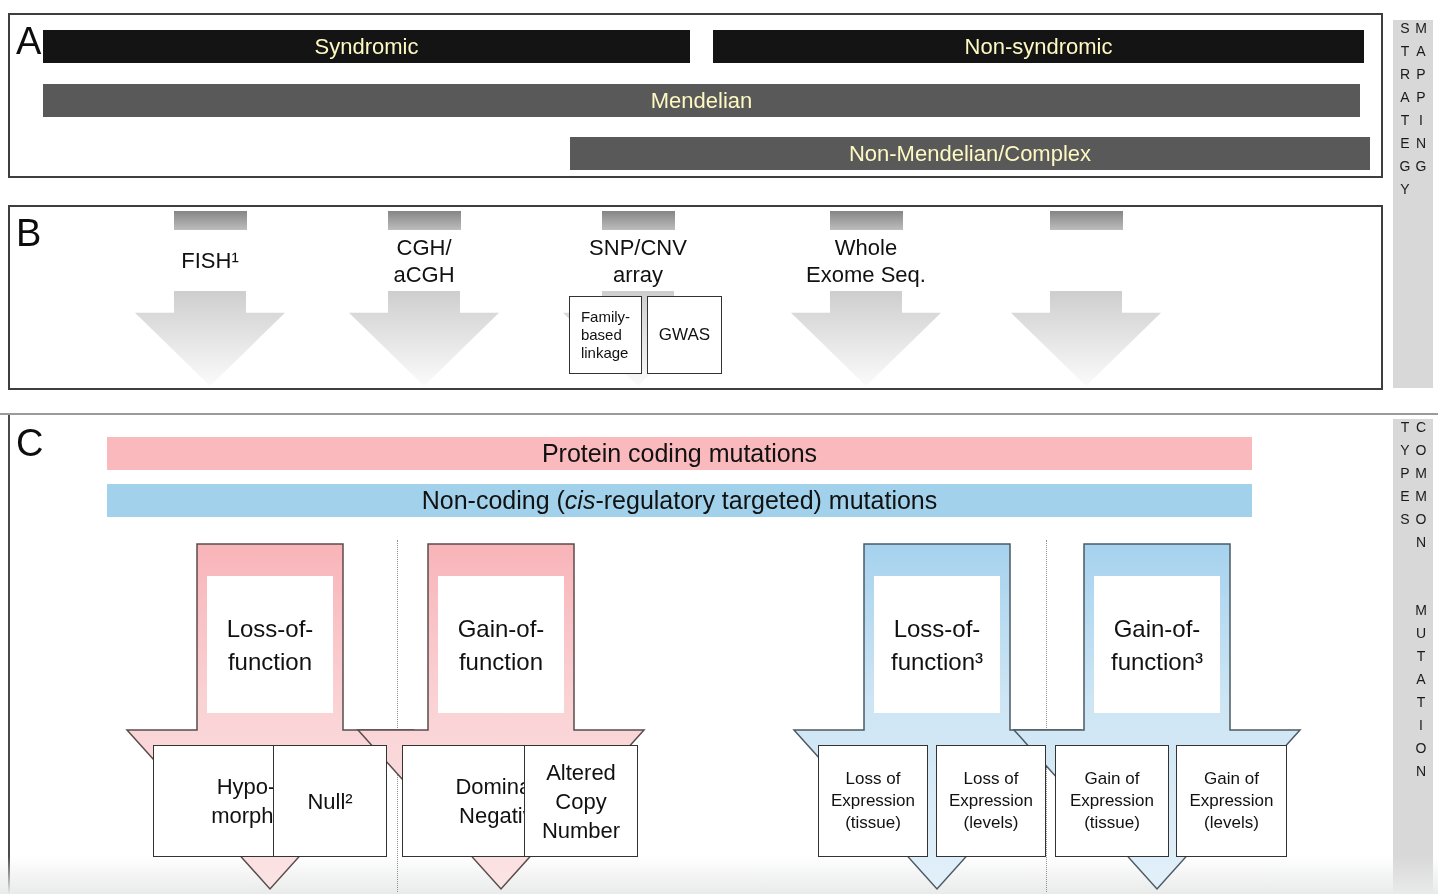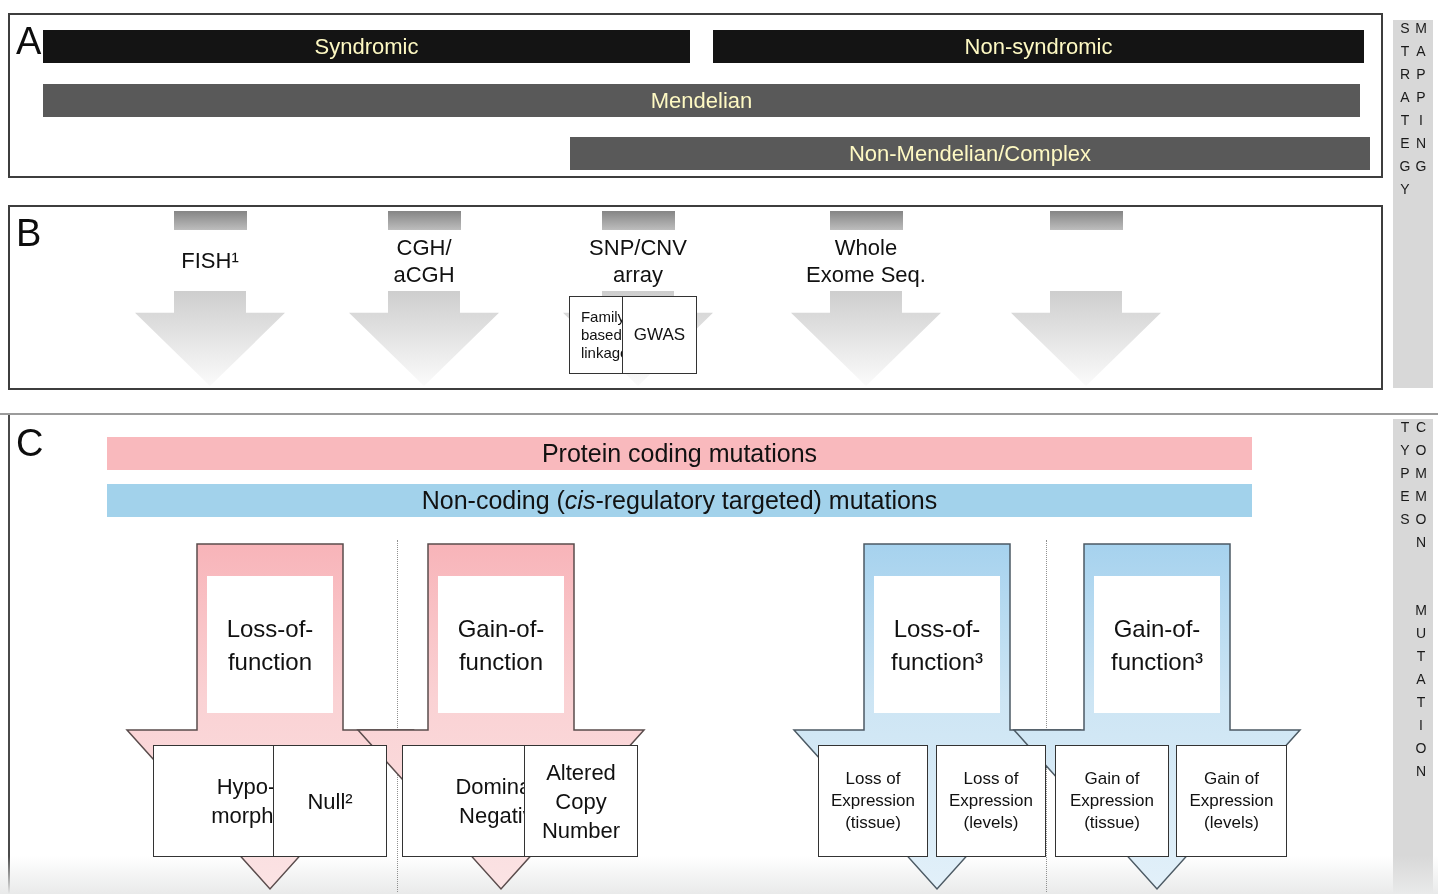--- a/index.html
+++ b/index.html
@@ -97,21 +97,21 @@
 aCGH</div>
   <div class="b-arrow" style="left:349px;"></div>
 
   <div class="stub" style="left:602px;"></div>
   <div class="blabel" style="left:508px;">SNP/CNV
 array</div>
   <div class="b-arrow" style="left:563px;"></div>
   <div class="sub-box" style="left:569px;width:71px;">Family-
 based
 linkage</div>
-  <div class="sub-box" style="left:622px;width:73px;font-size:17px;">GWAS</div>
+  <div class="sub-box" style="left:647px;width:73px;font-size:17px;">GWAS</div>
 
   <div class="stub" style="left:830px;"></div>
   <div class="blabel" style="left:736px;">Whole
 Exome Seq.</div>
   <div class="b-arrow" style="left:791px;"></div>
 
   <div class="stub" style="left:1050px;"></div>
   <div class="b-arrow" style="left:1011px;"></div>
 
   <div class="c-topline"></div>

